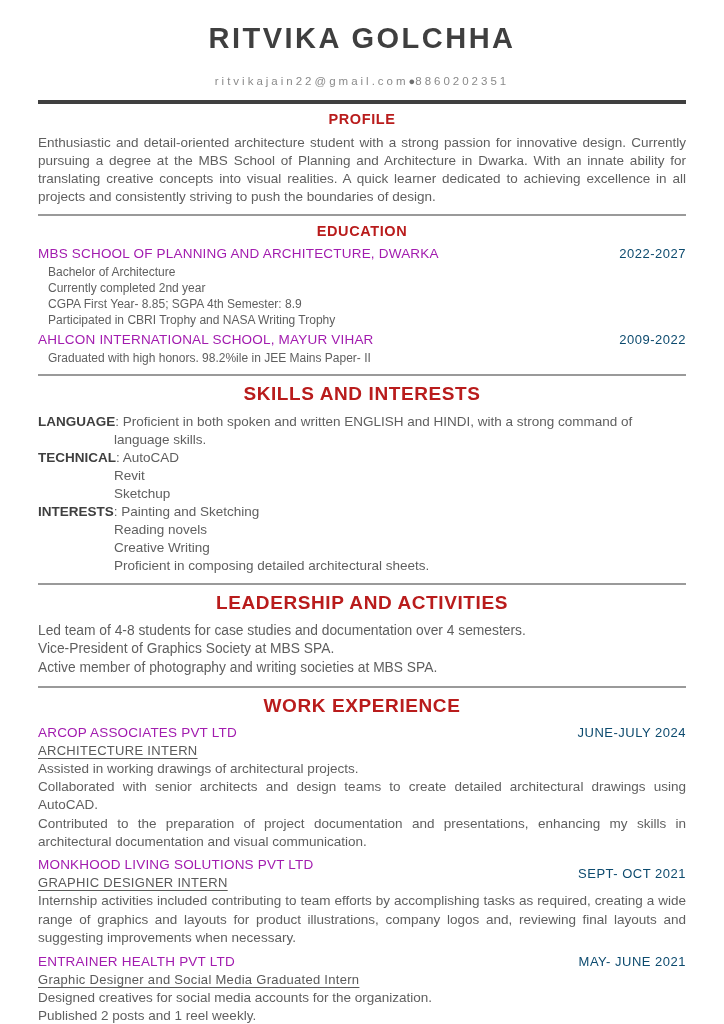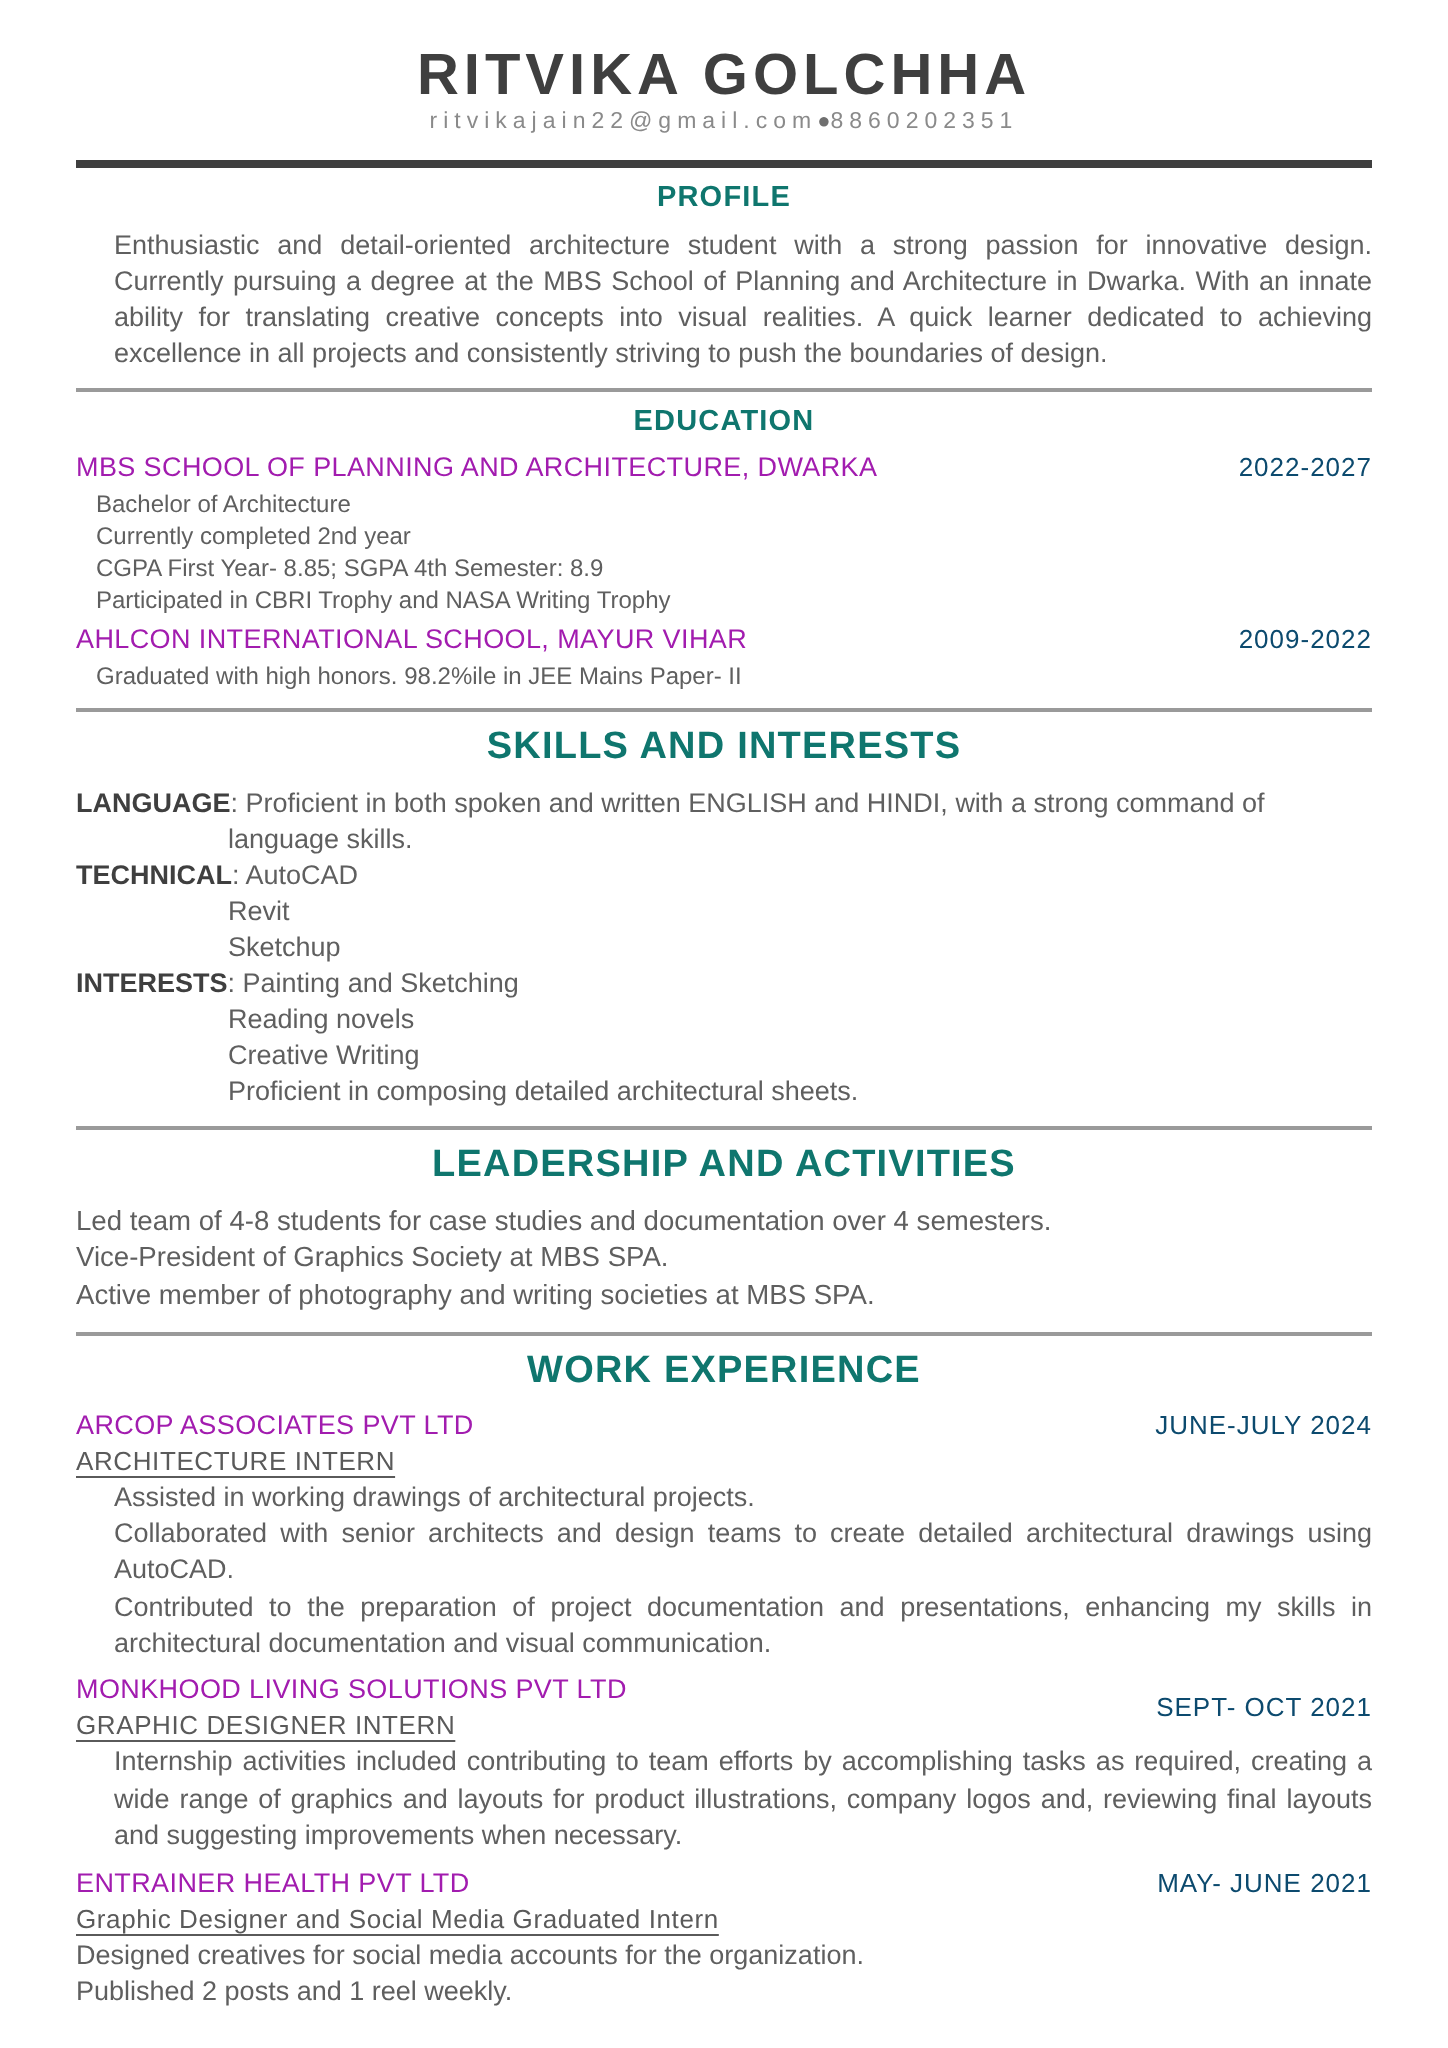--- a/index.html
+++ b/index.html
@@ -20,47 +20,47 @@
     font-weight: bold;
     letter-spacing: 2.5px;
     color: #3f3f3f;
     margin-top: 6px;
   }
   .contact {
     text-align: center;
     font-size: 11.5px;
     letter-spacing: 3px;
     color: #8a8a8a;
-    margin-top: 0;
+    margin-top: 20px;
   }
   .contact .dot { font-size: 11px; letter-spacing: 0; color: #6f6f6f; }
   .rule-thick {
     height: 4px;
     background: #3f3f3f;
     margin-top: 13px;
   }
   .rule-thin {
     height: 2px;
     background: #9a9a9a;
     margin-top: 8px;
   }
 
   
   h2 {
     text-align: center;
-    color: #0f766e;
+    color: #b91c1c;
     font-weight: bold;
     letter-spacing: 0.6px;
   }
   h2.small { font-size: 14.5px; margin: 7px 0 7px 0; }
   h2.big   { font-size: 19px;   margin: 7px 0 8px 0; }
 
   
   .body-text { font-size: 13.5px; line-height: 1.33; color: #5f5f5f; }
-  .justify { text-align: justify; margin-left: 19px; }
+  .justify { text-align: justify; }
 
   
   .edu-entry { margin-bottom: 2px; }
   .row { display: flex; justify-content: space-between; align-items: baseline; }
   .org {
     font-size: 13.5px;
     font-weight: normal;
     color: #a21caf;
     letter-spacing: 0.2px;
   }

